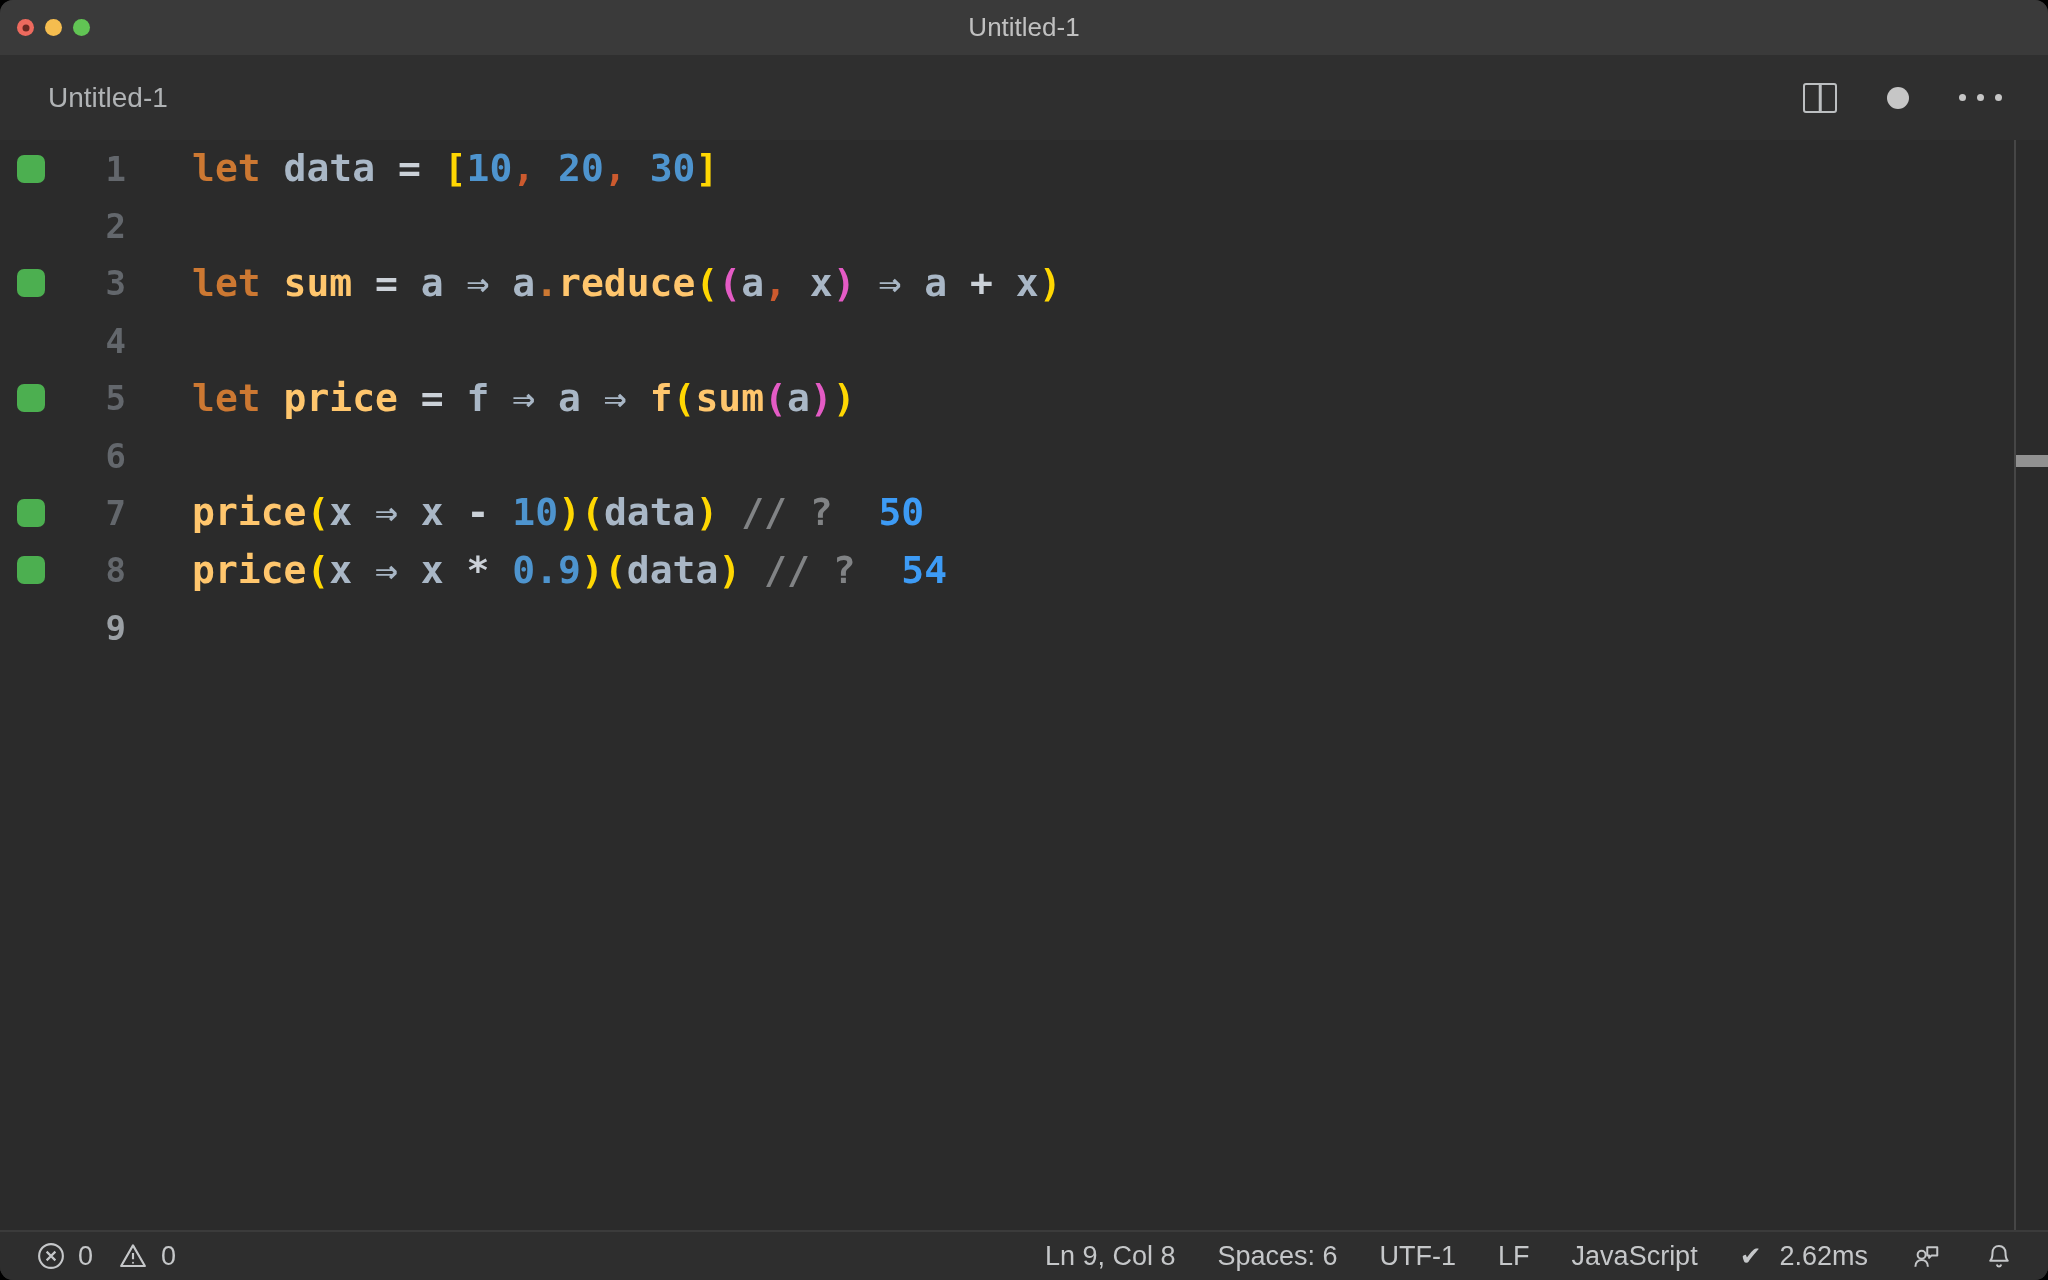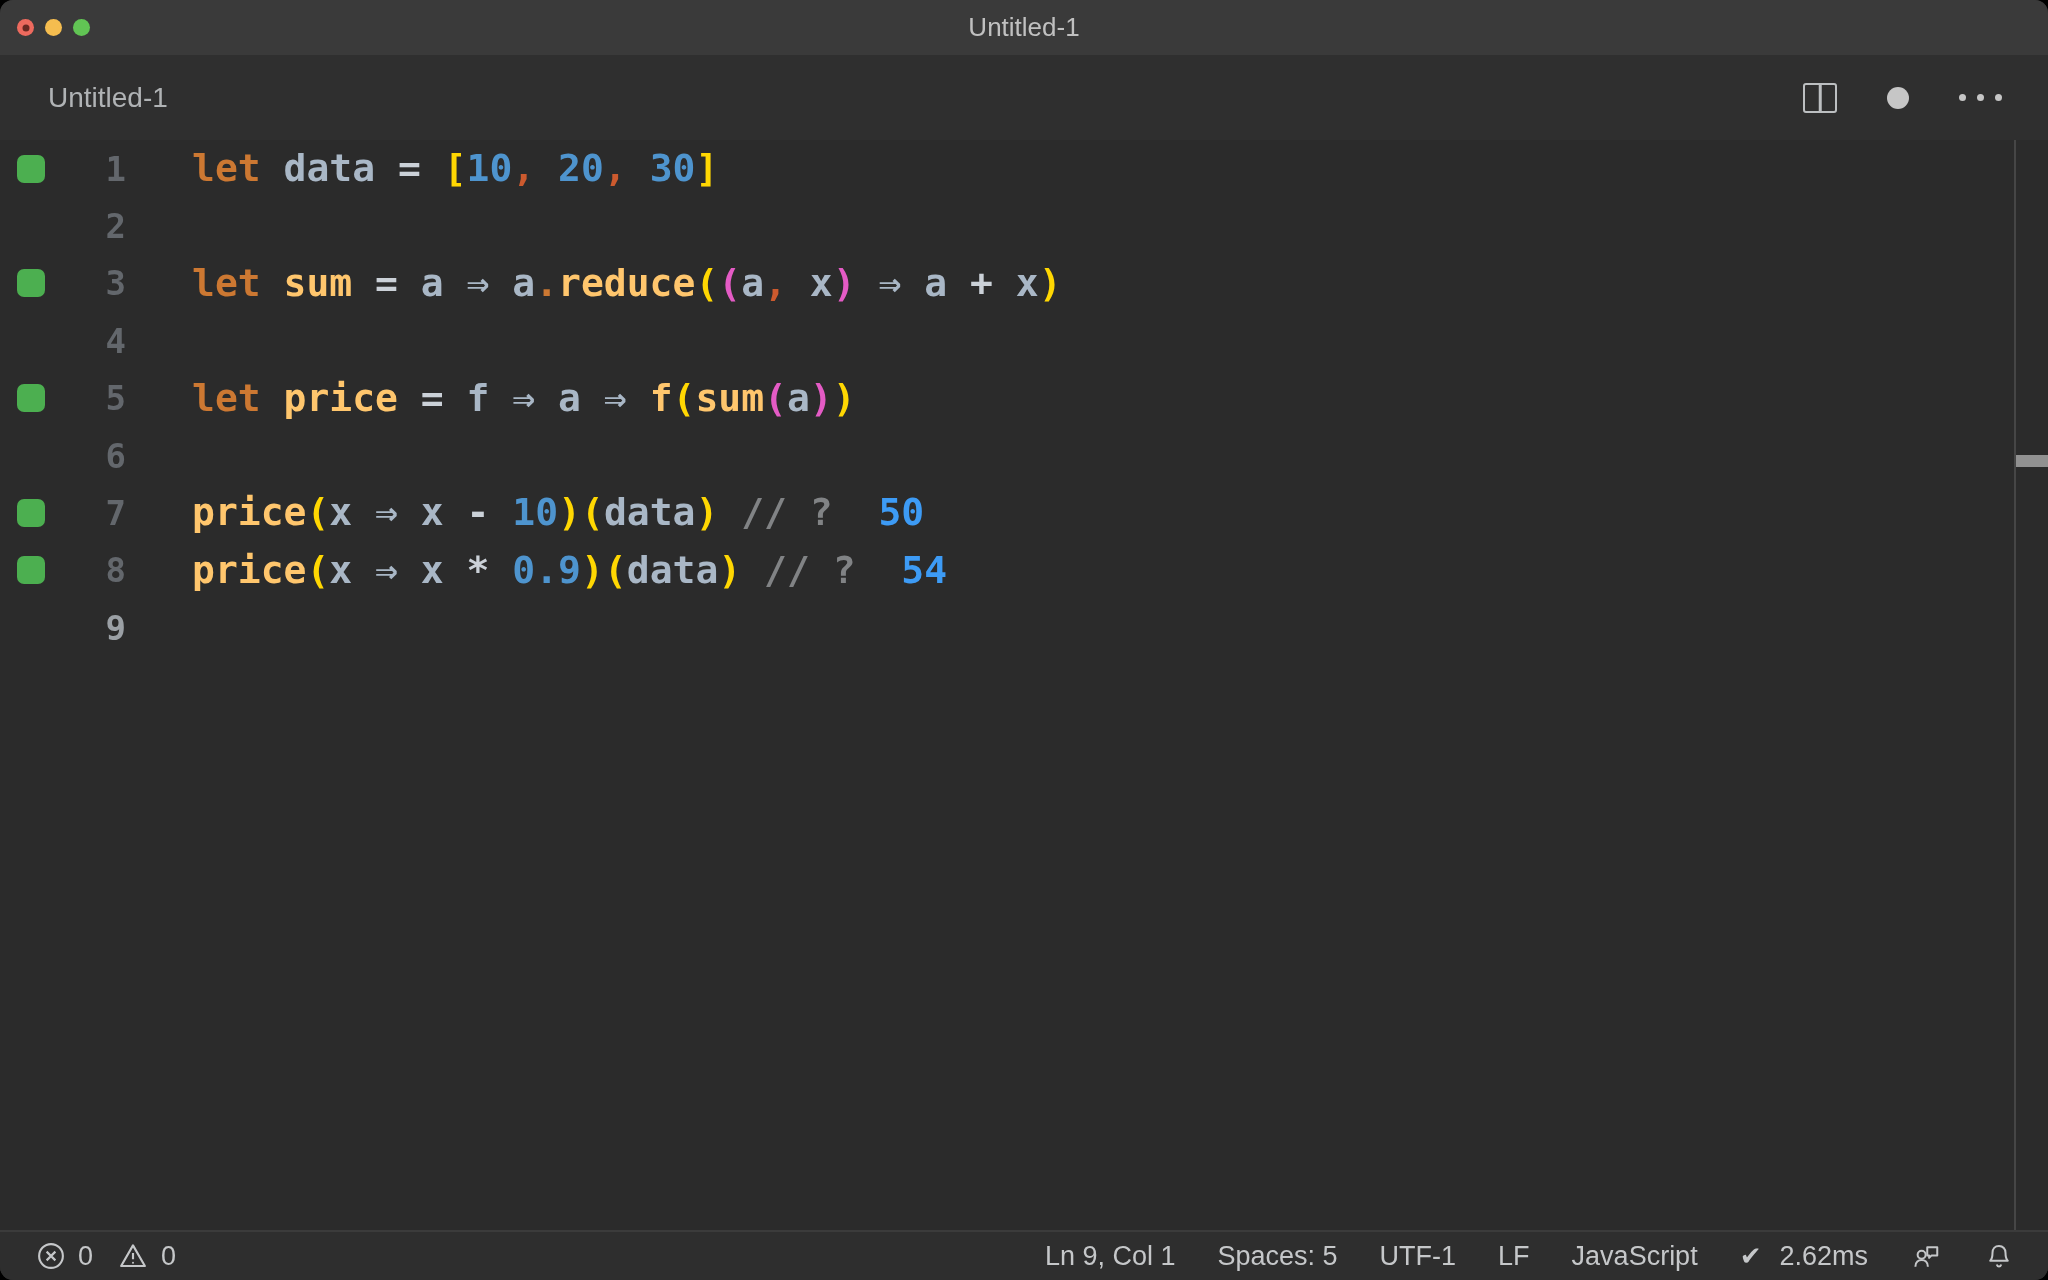--- a/index.html
+++ b/index.html
@@ -105,22 +105,22 @@
       <span class="sb-icon" style="margin-left:12px;">
         <svg width="32" height="30" viewBox="0 0 24 24" fill="none" stroke="#c5c7c9" stroke-width="1.7">
           <path d="M12 3.5 L21.5 20 H2.5 Z" stroke-linejoin="round"></path>
           <path d="M12 9.5 V14.5"></path>
             <circle cx="12" cy="17.3" r="0.8" fill="#c5c7c9" stroke="none"></circle>
         </svg>
       </span>
       <span>0</span>
     </div>
     <div class="sb-right">
-      <span class="sb-item">Ln 9, Col 1</span>
-      <span class="sb-item">Spaces: 5</span>
+      <span class="sb-item">Ln 9, Col 8</span>
+      <span class="sb-item">Spaces: 6</span>
       <span class="sb-item">UTF-1</span>
       <span class="sb-item">LF</span>
       <span class="sb-item">JavaScript</span>
       <span class="sb-item">
         <span class="checkmark">✔</span>
         <span>2.62ms</span>
       </span>
       <span class="sb-item">
         <span class="sb-icon">
           <svg width="32" height="30" viewBox="0 0 24 24" fill="none" stroke="#c5c7c9" stroke-width="1.6">

